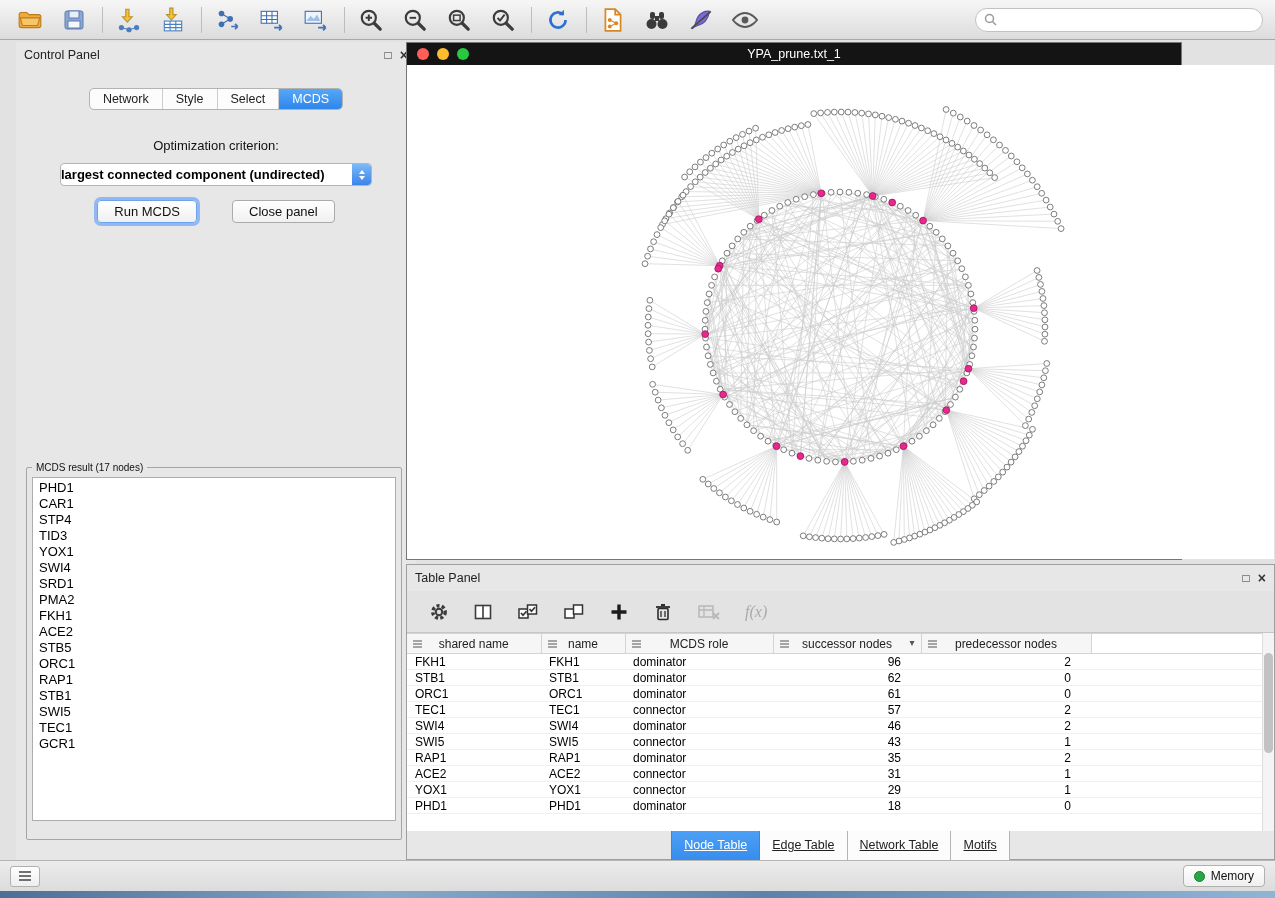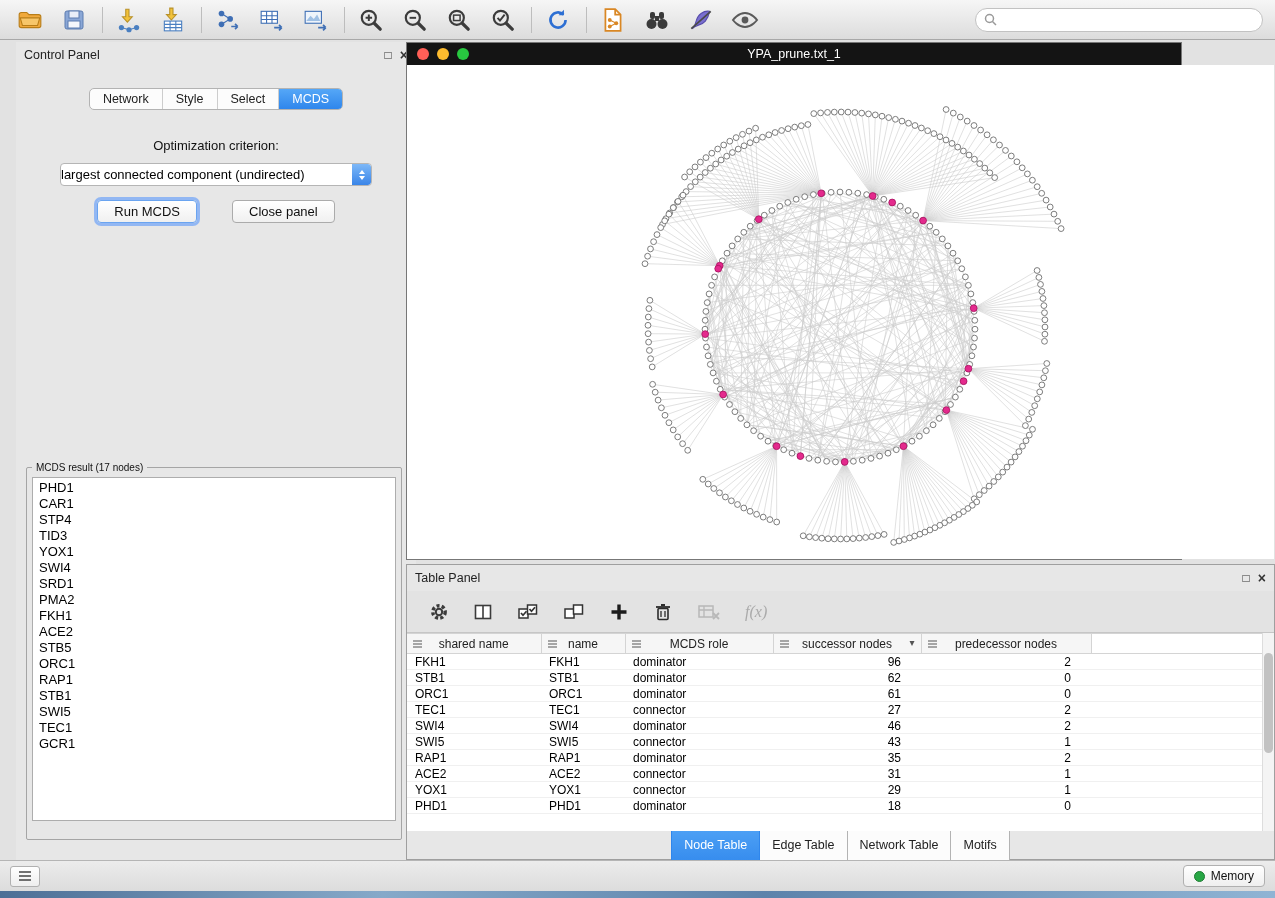--- a/index.html
+++ b/index.html
@@ -27,21 +27,21 @@
   .win-btns span { cursor:pointer; line-height:12px; }
   .wb-close { font-weight:bold; font-size:14px; }
   .tabbar { display:flex; justify-content:center; margin-top:20px; }
   .seg { display:inline-flex; border:1px solid #b3b3b3; border-radius:5px; overflow:hidden; background:#fcfcfc; }
   .tab { border:none; background:transparent; font-size:12.5px; padding:3px 13px; cursor:pointer; color:#222; border-left:1px solid #cdcdcd; }
   .tab:first-child { border-left:none; }
   .tab.active { background:linear-gradient(#55a7f7,#2f86ec); color:#fff; }
   .opt-label { text-align:center; margin-top:28px; font-size:13px; color:#111; }
   .select { width:312px; height:23px; margin:10px auto 0; background:#fff; border:1px solid #b5b5b5;
     border-radius:4px; display:flex; align-items:center; font-size:13px; cursor:pointer; overflow:hidden; }
-  .select .sel-text { flex:1; white-space:nowrap; }
+  .select .sel-text { flex:1; white-space:nowrap;font-weight:bold; }
   .stepper { width:19px; align-self:stretch; background:linear-gradient(#7db8f8,#3a85e8);
     display:flex; flex-direction:column; align-items:center; justify-content:center; gap:2px; border-radius:0 3px 3px 0; }
   .stepper i { width:0; height:0; border-left:3.5px solid transparent; border-right:3.5px solid transparent; }
   .stepper .up { border-bottom:4px solid #fff; }
   .stepper .dn { border-top:4px solid #fff; }
   .btn-row { display:flex; justify-content:center; gap:35px; margin-top:14px; }
   .btn { font-size:13px; padding:3px 16px; background:linear-gradient(#ffffff,#f0f0f0);
     border:1px solid #ababab; border-radius:4px; cursor:pointer; color:#111; }
   .btn.focused { border:1px solid #6aa4f0; box-shadow:0 0 0 3px rgba(77,144,254,.55); }
   .result-box { position:absolute; top:420px; left:10px; right:14px; height:378px;
@@ -74,21 +74,21 @@
   th { height:20px; background:#f6f6f6; border:1px solid #d4d4d4; border-left:none;
     font-size:12px; font-weight:normal; color:#222; text-align:center; position:relative; }
   th .hicon { position:absolute; left:5px; top:4px; }
   th .caret { position:absolute; right:6px; top:3px; color:#555; font-size:10px; }
   td { height:16px; font-size:12px; color:#000; padding:0 8px; border-bottom:1px solid #f0f0f0; white-space:nowrap; }
   td.num { text-align:right; padding-right:20px; }
   .vscroll { position:absolute; right:0; top:0; bottom:0; width:12px; background:#f4f4f4; border-left:1px solid #ddd; }
   .vthumb { position:absolute; left:1px; width:9px; top:20px; height:100px; background:#c2c2c2; border-radius:5px; }
   .table-tabs { height:28px; display:flex; align-items:center; justify-content:center; background:#e7e7e7; }
   .ttab { font-size:12.5px; padding:19px 12px; border:1px solid #b3b3b3; border-left:none;
-    background:#fcfcfc; cursor:pointer; color:#222; }
+    background:#fcfcfc; cursor:pointer; color:#222;text-decoration:underline; }
   .ttab:first-child { border-left:1px solid #b3b3b3; border-radius:4px 0 0 4px; }
   .ttab:last-child { border-radius:0 4px 4px 0; }
   .ttab.active { background:linear-gradient(#55a7f7,#2f86ec); color:#fff; border-color:#2f86ec; }
 
   
   .statusbar { position:absolute; left:0; top:860px; width:100%; height:31px;
     background:linear-gradient(#ececec,#dcdcdc); border-top:1px solid #b5b5b5;
     display:flex; align-items:center; padding:0 10px; }
   .sb-left { width:30px; height:21px; border:1px solid #b0b0b0; border-radius:3px;
     background:linear-gradient(#fff,#eee); display:flex; align-items:center; justify-content:center; cursor:pointer; }
@@ -1216,21 +1216,21 @@
               <td>ORC1</td>
               <td>dominator</td>
               <td class="num">61</td>
               <td class="num">0</td>
               <td></td>
             </tr>
             <tr>
               <td>TEC1</td>
               <td>TEC1</td>
               <td>connector</td>
-              <td class="num">27</td>
+              <td class="num">57</td>
               <td class="num">2</td>
               <td></td>
             </tr>
             <tr>
               <td>SWI4</td>
               <td>SWI4</td>
               <td>dominator</td>
               <td class="num">46</td>
               <td class="num">2</td>
               <td></td>

